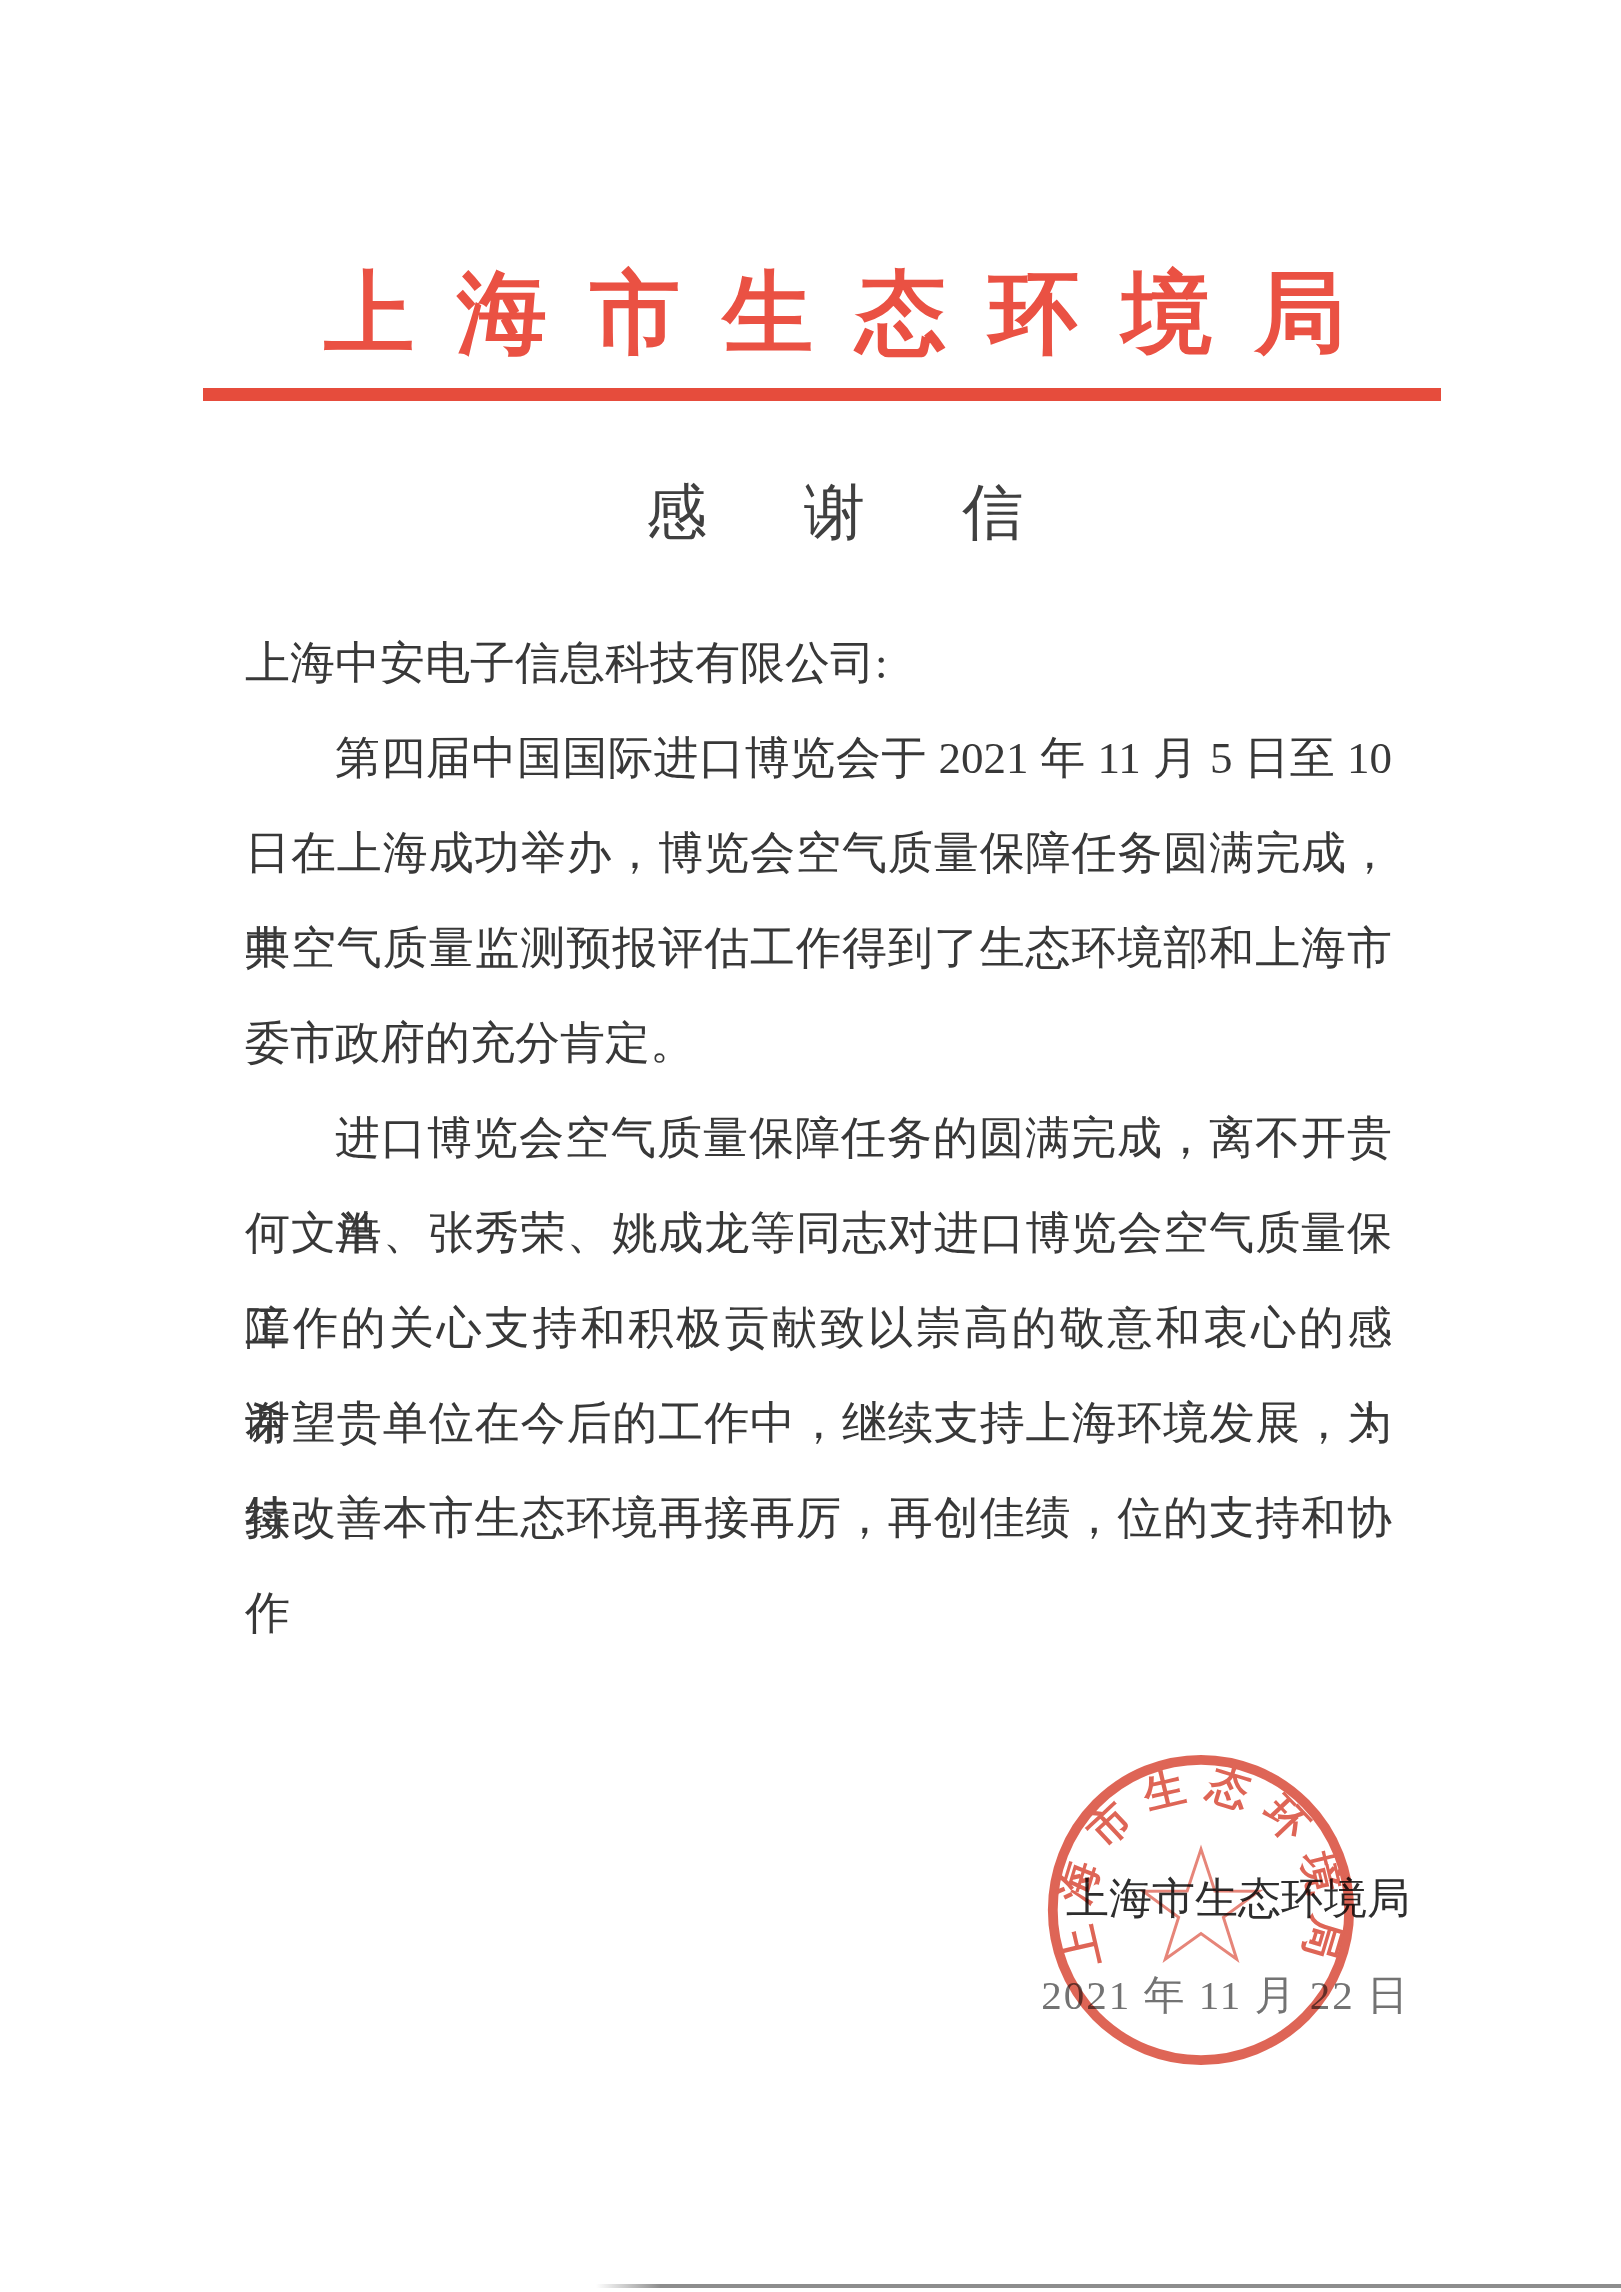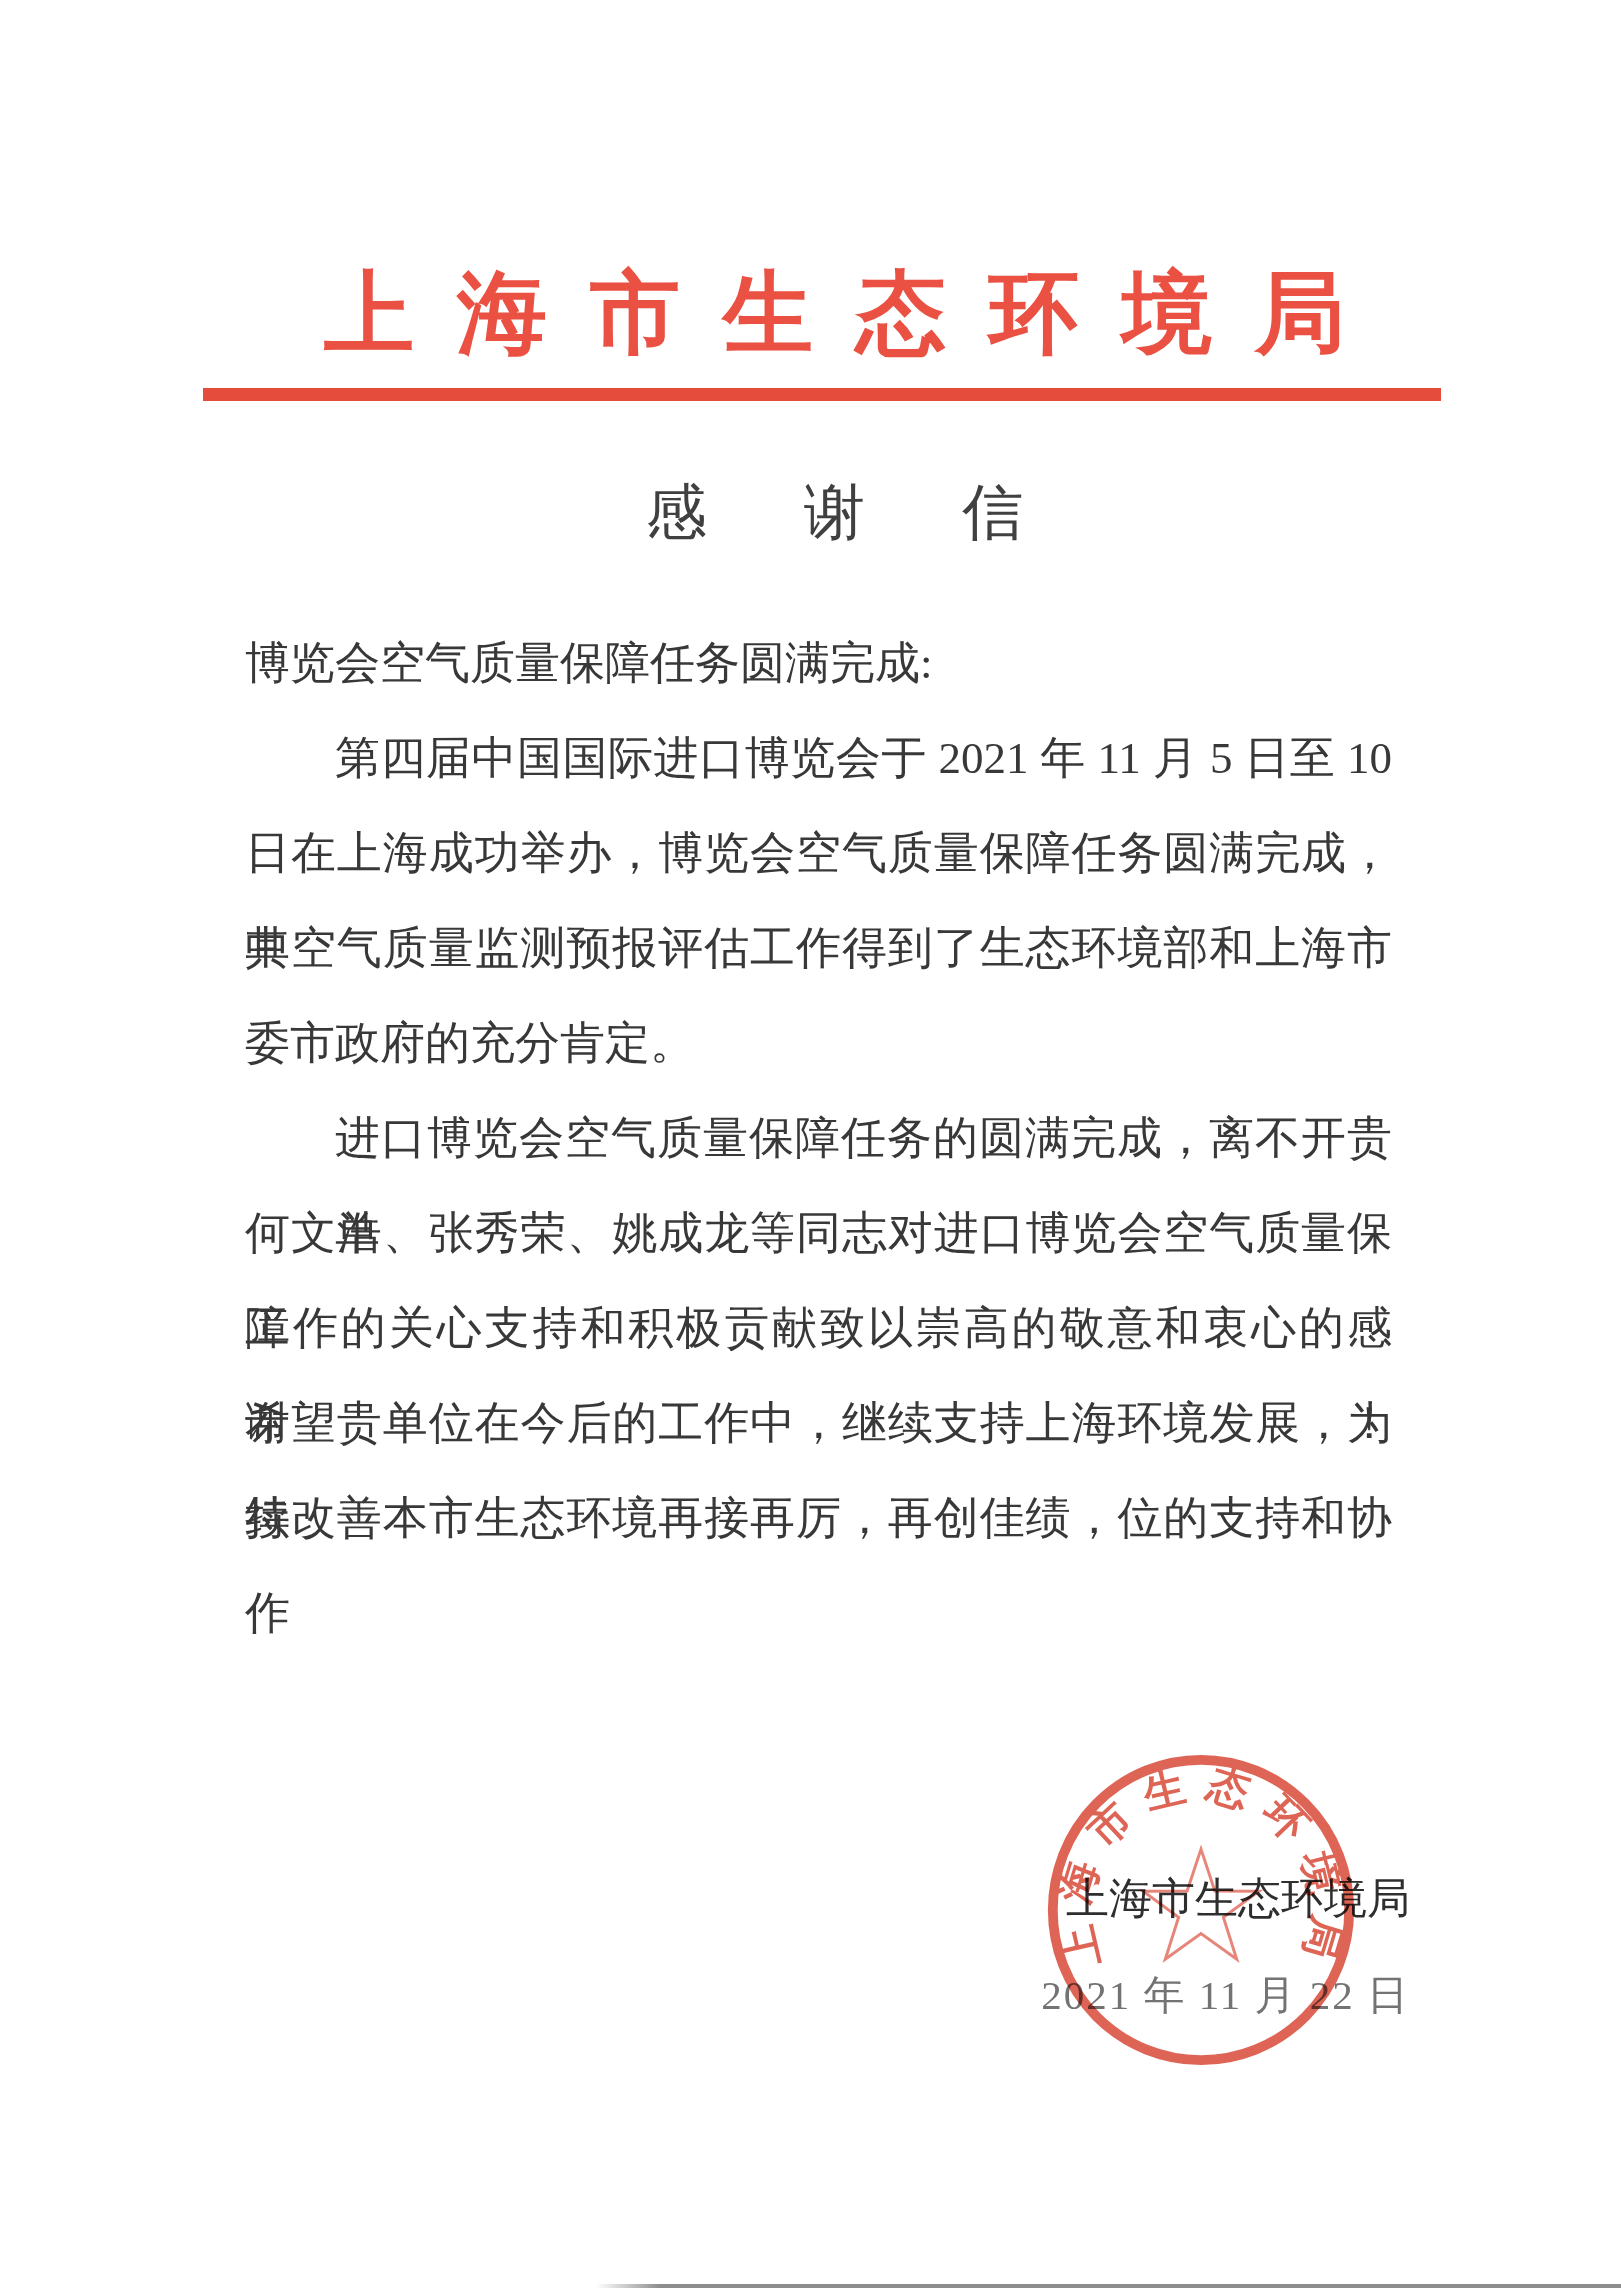--- a/index.html
+++ b/index.html
@@ -112,21 +112,21 @@
 
 <div class="page">
 
   <div class="letterhead">上海市生态环境局</div>
 
   <div class="rule"></div>
 
   <div class="doc-title">感 谢 信</div>
 
   <div class="body">
-    <div class="line">博览会空气质量保障任务圆满完成:</div>
+    <div class="line">上海中安电子信息科技有限公司:</div>
     <div class="line indent justify">第四届中国国际进口博览会于 2021 年 11 月 5 日至 10</div>
     <div class="line justify">日在上海成功举办，博览会空气质量保障任务圆满完成，其</div>
     <div class="line justify">中空气质量监测预报评估工作得到了生态环境部和上海市</div>
     <div class="line">委市政府的充分肯定。</div>
     <div class="line indent justify">进口博览会空气质量保障任务的圆满完成，离不开贵单</div>
     <div class="line justify">何文浩、张秀荣、姚成龙等同志对进口博览会空气质量保障</div>
     <div class="line justify">工作的关心支持和积极贡献致以崇高的敬意和衷心的感谢！</div>
     <div class="line justify">希望贵单位在今后的工作中，继续支持上海环境发展，为持</div>
     <div class="line justify">续改善本市生态环境再接再厉，再创佳绩，位的支持和协作</div>
   </div>

